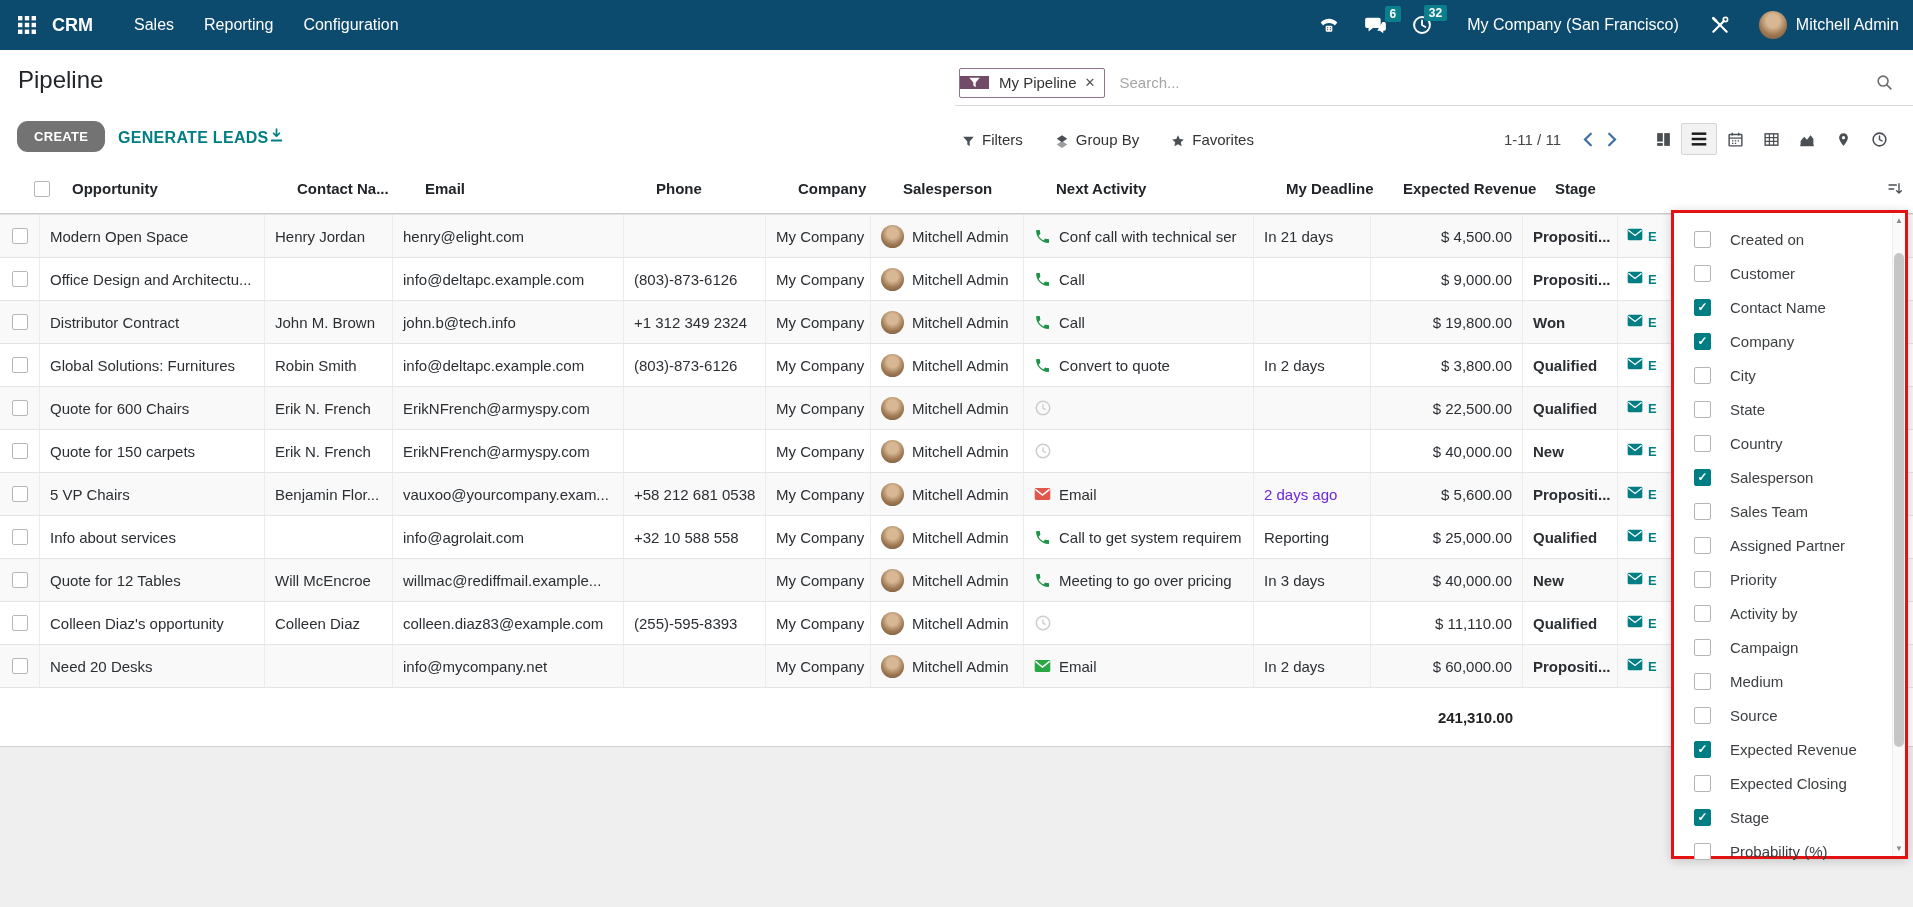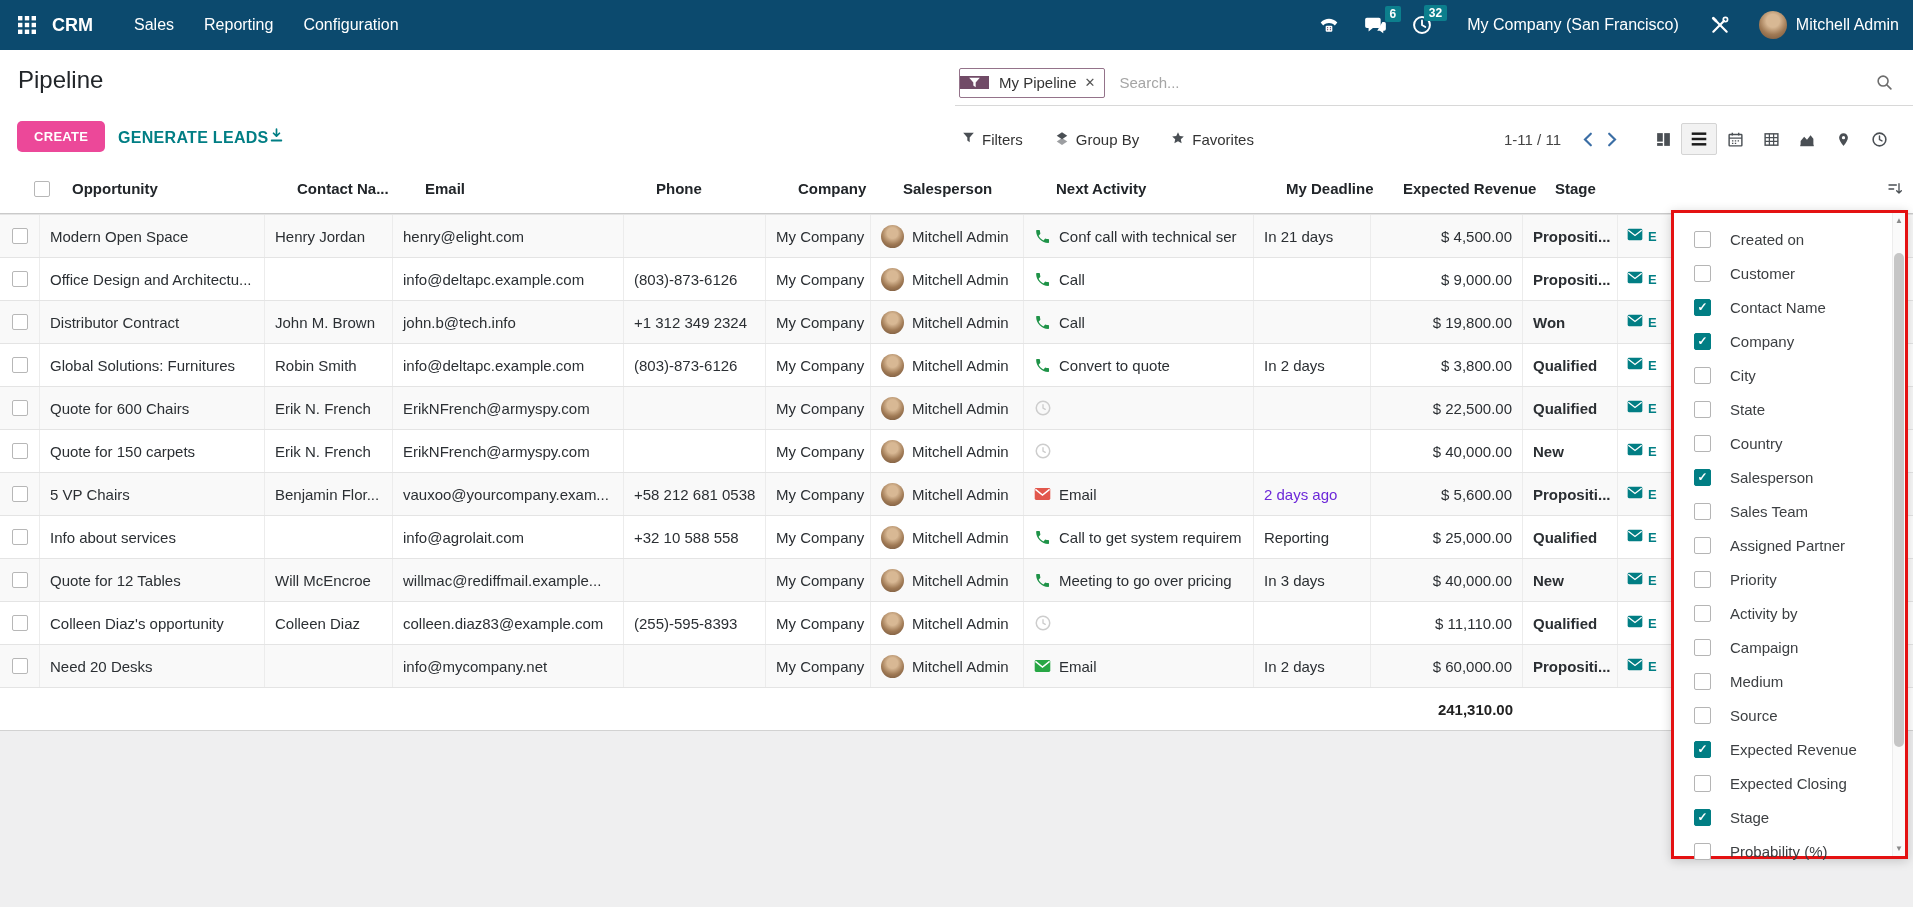--- a/index.html
+++ b/index.html
@@ -39,31 +39,31 @@
   }
   .facet { display:flex; align-items:center; border:1px solid #94738a; border-radius:2px; height:30px; margin-left:4px; }
   .facet-icon-box { width:29px; background:#714B67; display:flex; align-items:center; justify-content:center; }
   .facet-label { display:flex; align-items:center; padding:0 8px 0 10px; font-size:15px; color:#333; background:#fff; }
   .facet-close { display:flex; align-items:center; padding:0 9px 0 0; color:#555; background:#fff; font-size:13px; cursor:pointer; }
   .search-input { border:none; outline:none; font-size:15px; margin-left:12px; flex:1; color:#333; background:transparent; font-family:"Liberation Sans",sans-serif;}
   .search-input::placeholder { color:#a5a5a5; }
   .search-mag { margin-right:20px; cursor:pointer; display:flex; }
   .head-row2 { position:relative; height:50px; background:#fff; }
   .btn-create {
-    position:absolute; left:17px; top:7px; background:#ec4899; color:#fff; border:none;
-    font-size:13px; font-weight:700; letter-spacing:.3px; padding:8px 17px; border-radius:5px; cursor:pointer;
+    position:absolute; left:17px; top:7px; background:#737373; color:#fff; border:none;
+    font-size:13px; font-weight:700; letter-spacing:.3px; padding:8px 17px; border-radius:11px; cursor:pointer;
     font-family:"Liberation Sans",sans-serif;
   }
   .btn-generate {
     position:absolute; left:112px; top:14px; background:none; border:none; color:#017e84;
     font-size:16px; font-weight:700; letter-spacing:.3px; cursor:pointer; font-family:"Liberation Sans",sans-serif;
   }
   .btn-export { position:absolute; left:268px; top:13px; cursor:pointer; }
   .ctrl-group { position:absolute; left:962px; top:0; height:50px; display:flex; align-items:center; gap:32px; }
-  .ctrl-item { display:flex; align-items:flex-start; gap:7px; font-size:15px; color:#333; cursor:pointer; }
+  .ctrl-item { display:flex; align-items:flex-end; gap:7px; font-size:15px; color:#333; cursor:pointer; }
   .right-group { position:absolute; right:16px; top:0; height:50px; display:flex; align-items:center; }
   .pager-text { font-size:15px; color:#444; margin-right:14px; }
   .pager-btn { padding:4px 7px; cursor:pointer; display:flex; }
   .view-switcher { display:flex; align-items:center; margin-left:20px; }
   .view-btn { width:36px; height:32px; display:flex; align-items:center; justify-content:center; cursor:pointer; border:1px solid transparent; }
   .view-btn.active { background:#f2f2f2; border-color:#d4d4d4; border-radius:2px; }
   
   .lgrid { display:grid; grid-template-columns:40px 225px 128px 231px 142px 105px 153px 230px 117px 152px 95px minmax(0,1fr); align-items:stretch; }
   .list-header { height:50px; background:#fff; border-bottom:1px solid #cacaca;padding-left:22px; }
   .list-header .hc { display:flex; align-items:center; padding:0 10px; font-size:15px; font-weight:700; color:#212529; white-space:nowrap; overflow:hidden; }
@@ -77,21 +77,21 @@
   .cbox { width:16px; height:16px; border:1px solid #b7b7b7; border-radius:2px; background:#fff; }
   .c-revenue { justify-content:flex-end; }
   .c-stage { font-weight:700; }
   .c-action { gap:5px; padding-left:9px; color:#017e84; font-weight:700; font-size:13px; }
   .avatar-sm {
     width:23px; height:23px; border-radius:50%; margin-right:8px; flex:none;
     background:radial-gradient(circle at 50% 35%, #d8b894 0 28%, #a07a55 60%, #6e5038 100%);
   }
   .act-icon { display:flex; margin-right:8px; flex:none; }
   .overdue { color:#6d28d9; }
-  .total-row { height:44px; background:#fff; border-top:1px solid #e4e4e4; border-bottom:1px solid #d2d2d2; }
+  .total-row { height:60px; background:#fff; border-top:1px solid #e4e4e4; border-bottom:1px solid #d2d2d2; }
   .total-cell { grid-column:10; display:flex; align-items:center; justify-content:flex-end; padding:0 10px; font-size:15px; font-weight:700; color:#222; }
   
   .col-menu {
     position:absolute; left:1671px; top:210px; width:237px; height:649px;
     background:#fff; border:3px solid #e41112; box-shadow:0 2px 10px rgba(0,0,0,.18); z-index:50;
   }
   .col-menu-items { padding-top:9px; }
   .cm-item { height:34px; display:flex; align-items:center; cursor:pointer; }
   .cm-check { width:17px; height:17px; margin-left:20px; border-radius:2px; flex:none;
     border:1px solid #b5b5b5; background:#fff; display:flex; align-items:center; justify-content:center; }

